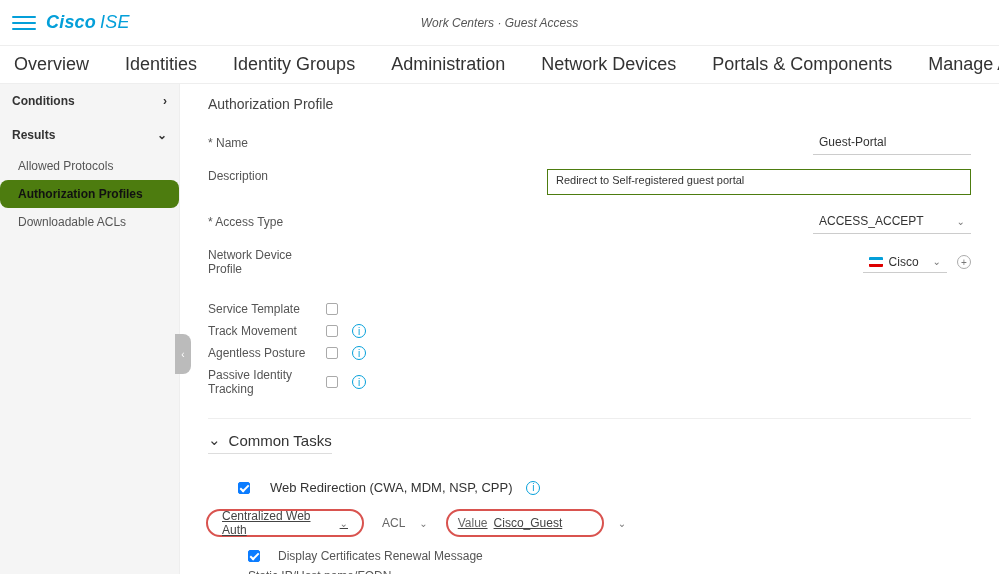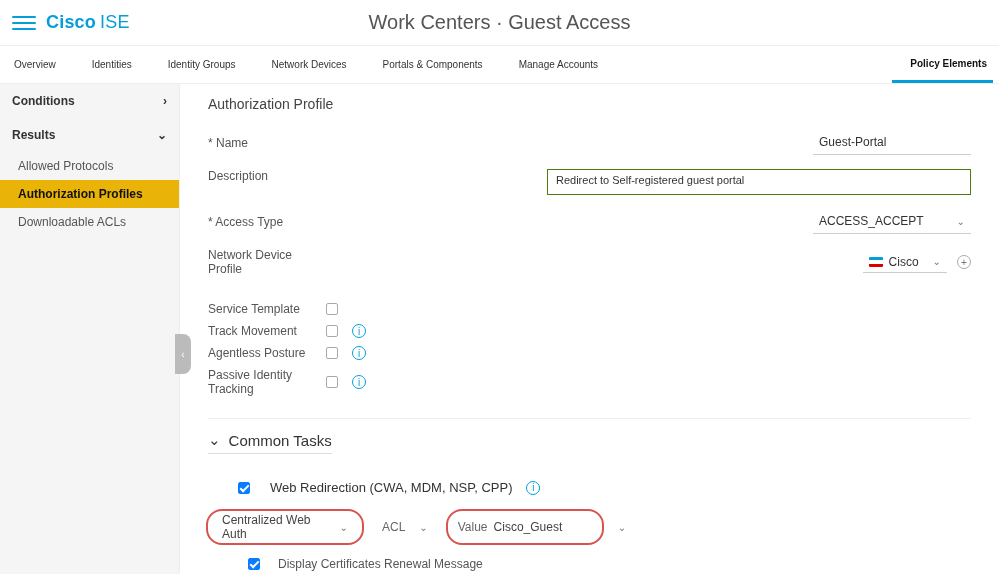--- a/index.html
+++ b/index.html
@@ -1,32 +1,32 @@
 <!DOCTYPE html>
 <html><head>
 <meta charset="utf-8">
 <style>
   * { box-sizing: border-box; margin: 0; padding: 0; font-family: -apple-system, BlinkMacSystemFont, "Segoe UI", Helvetica, Arial, sans-serif; }
   body { background: #fff; color: #333; width: 999px; height: 574px; overflow: hidden; font-size: 13px; }
-  .top-bar { display: flex; align-items: center; height: 46px; border-bottom: 1px solid #eee; padding: 0 12px; position: relative; }
+  .top-bar { display: flex; align-items: center; height: 46px; border-bottom: 1px solid #eee; padding: 0 12px; position: relative; font-style: italic; }
   .hamburger { width: 24px; height: 24px; display:flex; flex-direction:column; justify-content:center; gap:4px; cursor:pointer; }
   .hamburger div { height:2px; background:#049fd9; border-radius:1px; }
   .brand { color:#049fd9; font-weight:700; font-size:18px; margin-left:10px; letter-spacing:0.2px;}
   .brand .thin { font-weight:400; margin-left:4px;}
-  .breadcrumb { position:absolute; left:50%; transform:translateX(-50%); font-size:20px; color:#555; }
+  .breadcrumb { position:absolute; left:50%; transform:translateX(-50%); font-size:12px; color:#555; }
   .tabs { display:flex; height:38px; border-bottom:1px solid #eee; align-items:stretch; padding:0 6px; }
-  .tab { padding: 0 18px; display:flex; align-items:center; font-size:10px; color:#333; cursor:pointer; white-space:nowrap; }
+  .tab { padding: 0 18px; display:flex; align-items:center; font-size:18px; color:#333; cursor:pointer; white-space:nowrap; }
   .tab.active { font-weight:700; border-bottom:3px solid #049fd9; color:#111; }
   .tab:first-child { padding-left:8px;}
   .tab:last-child { margin-left:auto; padding-right:6px;}
   .layout { display:flex; height: calc(574px - 46px - 38px); }
   .sidebar { width:180px; background:#f5f5f5; border-right:1px solid #eee; position:relative; }
   .side-section { padding:10px 12px; font-size:12px; color:#333; display:flex; align-items:center; justify-content:space-between; font-weight:600; cursor:pointer;}
   .side-item { padding:7px 18px; font-size:12px; color:#555; cursor:pointer; }
-  .side-item.selected { background:#eab308; color:#111; font-weight:600; }
+  .side-item.selected { background:#4d7c0f; color:#111; font-weight:600;border-radius:8px; }
   .collapse-handle { position:absolute; right:-12px; top:250px; width:16px; height:40px; background:#bbb; border-radius:0 8px 8px 0; display:flex; align-items:center; justify-content:center; color:#fff; font-size:10px; cursor:pointer;}
   .main { flex:1; padding: 12px 28px 0 28px; overflow:auto; }
   .page-title { font-size:14px; color:#444; margin-bottom:18px; }
   .form-row { display:flex; align-items:center; margin-bottom:14px; font-size:12px;justify-content:space-between; }
   .form-label { width:114px; color:#555; font-size:12px; }
   .underline-input { border:none; border-bottom:1px solid #ccc; padding:5px 6px; font-size:12px; width:158px; outline:none; color:#333; }
   .desc-box { border:1px solid #4d7c0f; width:424px; height:26px; padding:4px 8px; font-size:11px; resize:none; color:#333; }
   .select-wrap { display:flex; align-items:center; border-bottom:1px solid #ccc; width:158px; padding:5px 6px; justify-content:space-between; cursor:pointer; font-size:12px;}
   .dev-profile { display:flex; align-items:center; gap:6px; }
   .dev-profile-box { border-bottom:1px solid #ccc; display:flex; align-items:center; gap:6px; padding:3px 6px; font-size:12px; cursor:pointer;}
@@ -35,21 +35,21 @@
   .check-row { display:flex; align-items:center; font-size:12px; color:#555; margin-bottom:8px; }
   .check-row .lbl { width:118px; }
   .checkbox { width:12px; height:12px; border:1px solid #aaa; border-radius:2px; margin-right:10px; cursor:pointer; background:#fff; }
   .checkbox.checked { background:#0b7cff; border-color:#0b7cff; position:relative;}
   .checkbox.checked::after { content:""; position:absolute; left:3px; top:0px; width:3px; height:7px; border:solid #fff; border-width:0 2px 2px 0; transform:rotate(45deg);}
   .info-icon { width:14px; height:14px; border:1px solid #049fd9; border-radius:50%; color:#049fd9; display:flex; align-items:center; justify-content:center; font-size:10px; margin-left:4px;}
   .divider { border:none; border-top:1px solid #eee; margin:22px 0 12px 0;}
   .collapsible-h { display:flex; align-items:center; gap:8px; font-size:15px; color:#333; border-bottom:1px solid #ddd; width:fit-content; padding-bottom:4px; cursor:pointer; margin-bottom:26px;}
   .wredir-row { display:flex; align-items:center; gap:10px; margin-left:30px; margin-bottom:14px;}
   .chip-row { display:flex; align-items:center; gap:18px; margin-left:-2px;}
-  .highlighted-select { position:relative; border:2px solid #d9534f; border-radius:16px; height:36px; display:flex; align-items:center; padding:0 14px; font-size:12px; color:#444; cursor:pointer; }
+  .highlighted-select { position:relative; border:2px solid #d9534f; border-radius:16px; height:28px; display:flex; align-items:center; padding:0 14px; font-size:12px; color:#444; cursor:pointer;text-decoration:underline; }
   .sel-cwa { width:158px; justify-content:space-between; }
   .acl-group { display:flex; align-items:center; gap:6px;}
   .acl-label { font-size:12px; color:#666; }
   .acl-box { width:165px; padding-left:20px; justify-content:flex-start;}
   .vlabel { margin-right:6px; color:#666;}
   .value-box { width:158px; padding-left:10px;}
   .dropdown-caret { color:#777; font-size:10px; margin-left:8px;}
   .sub-opts { margin-left:40px; margin-top:12px; }
   .sub-opts .opt { display:flex; align-items:center; gap:8px; font-size:12px; color:#555; margin-bottom:6px;}
 </style>
@@ -65,20 +65,21 @@
   <div class="brand">
     <span>Cisco</span><span class="thin">ISE</span>
   </div>
   <div class="breadcrumb">Work Centers · Guest Access</div>
 </div>
 
 <div class="tabs">
   <div class="tab">Overview</div>
   <div class="tab">Identities</div>
   <div class="tab">Identity Groups</div>
+  <div class="tab">Administration</div>
   <div class="tab">Network Devices</div>
   <div class="tab">Portals &amp; Components</div>
   <div class="tab">Manage Accounts</div>
   <div class="tab active">Policy Elements</div>
 </div>
 
 <div class="layout">
 
   <div class="sidebar">
     <div class="side-section">

